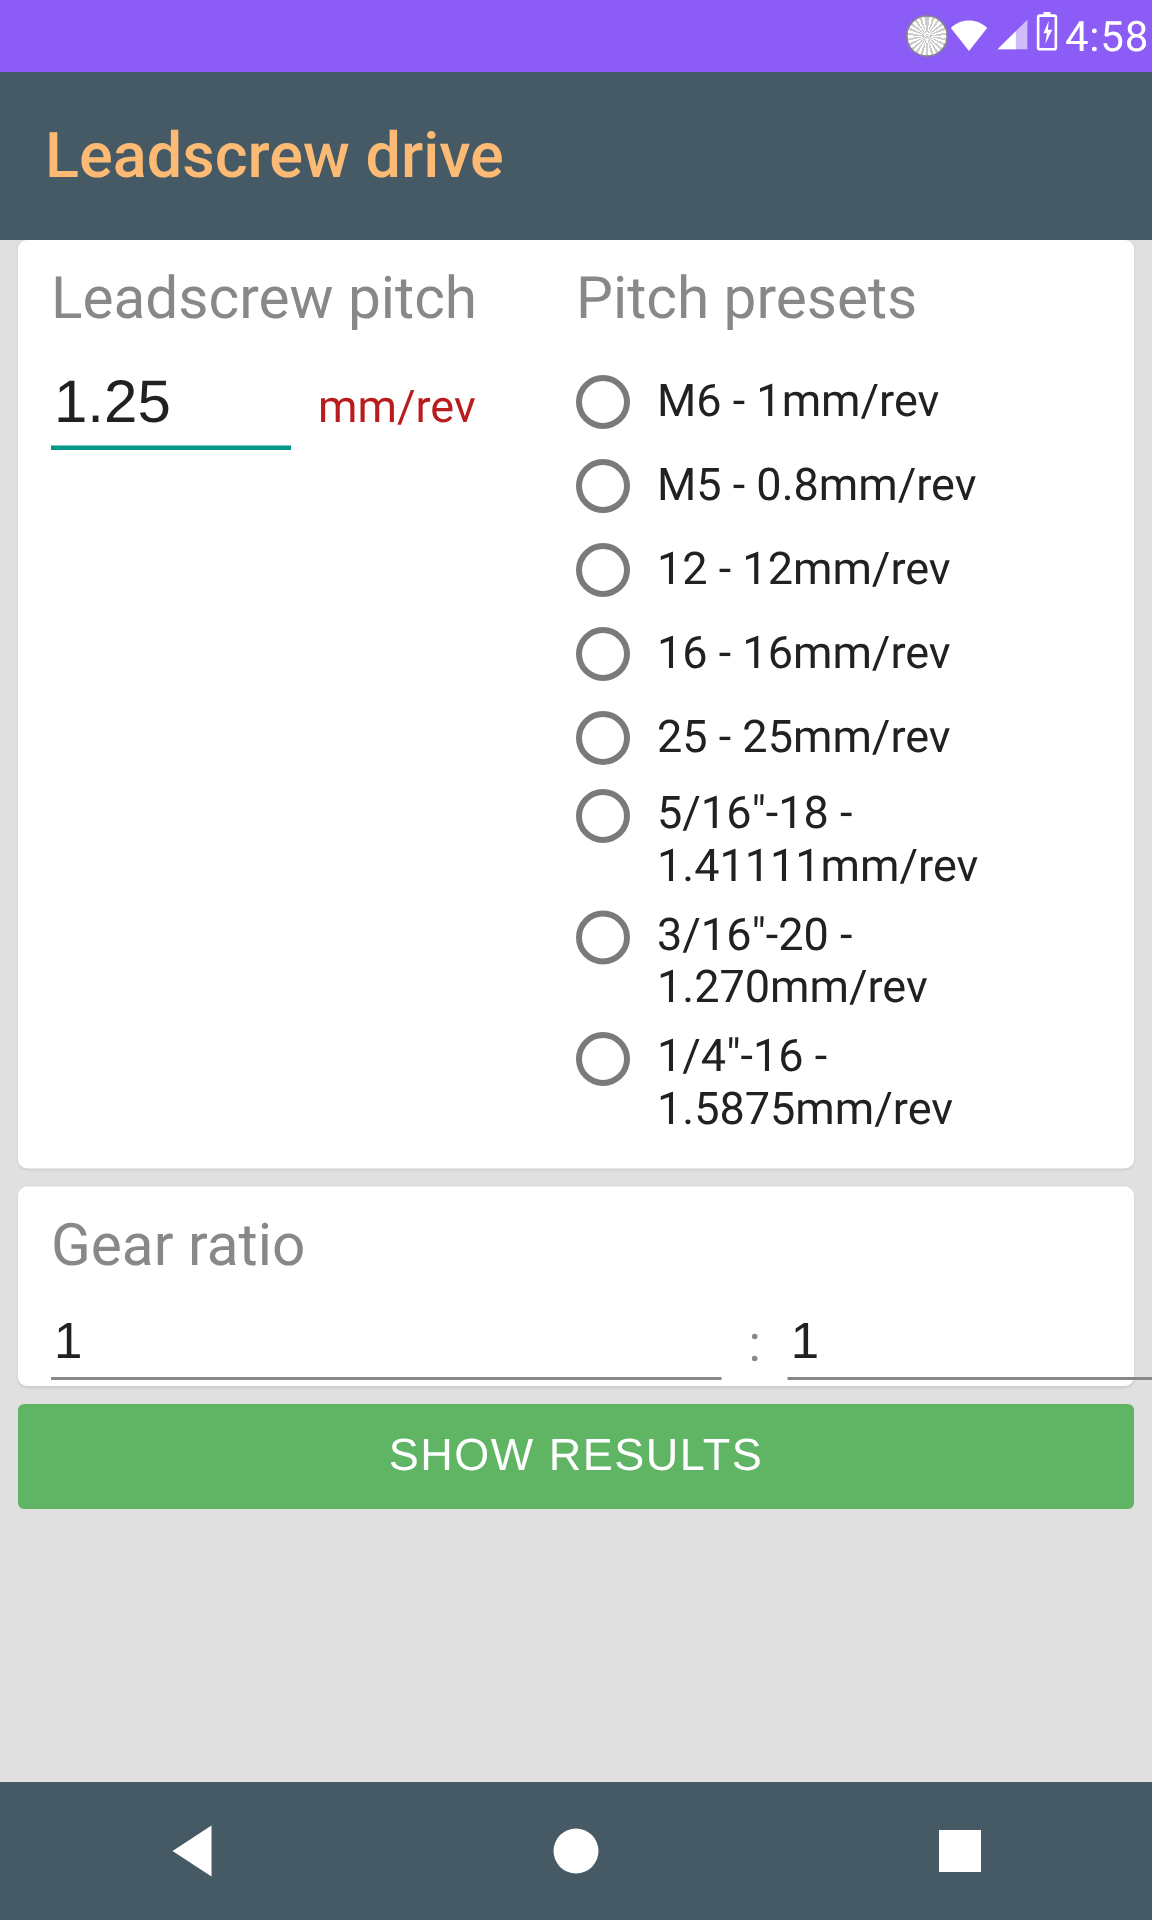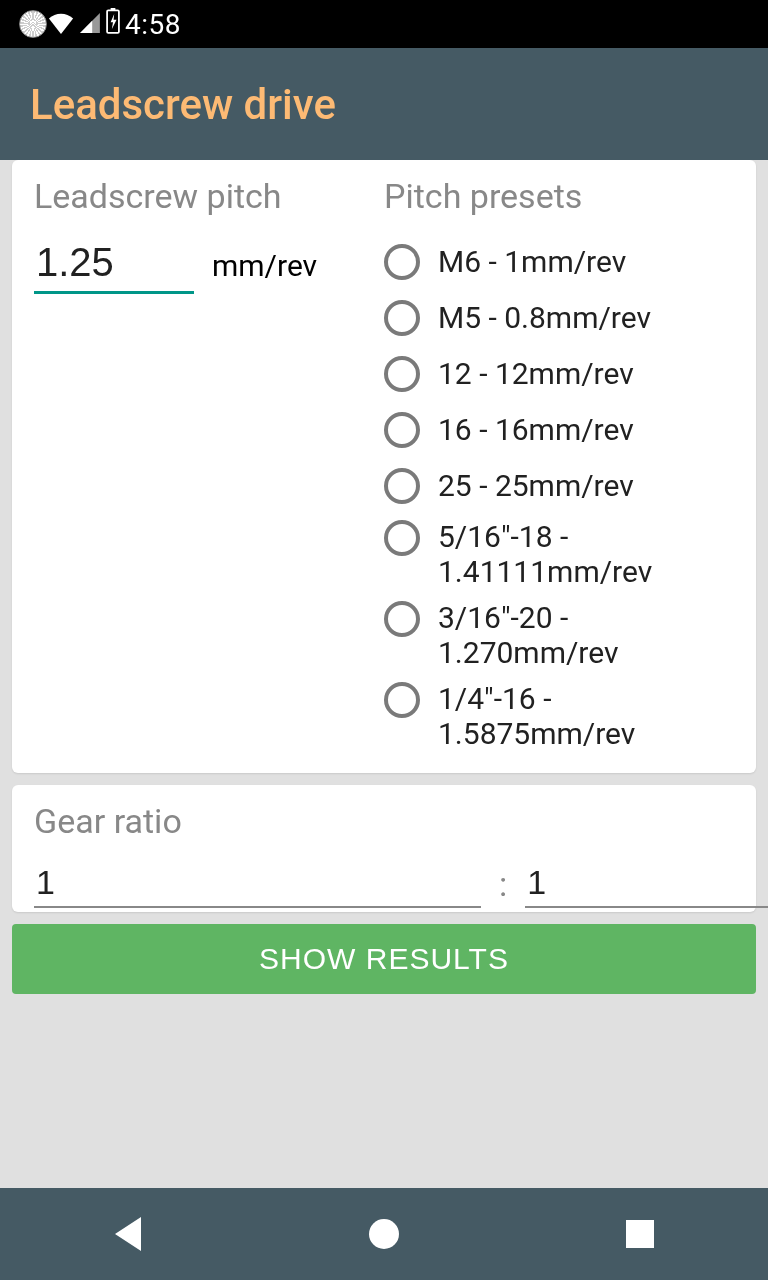--- a/index.html
+++ b/index.html
@@ -1,24 +1,24 @@
 <!DOCTYPE html>
 <html><head>
 <meta charset="utf-8">
 <style>
   * { box-sizing: border-box; margin: 0; padding: 0; }
   html, body { width: 768px; height: 1280px; overflow: hidden; font-family: Roboto, Arial, sans-serif; background: #e0e0e0; }
   
   .status-bar {
     height: 48px;
-    background: #000000;
-    display: flex;
-    justify-content: flex-start;
+    background: #8b5cf6;
+    display: flex;
+    justify-content: flex-end;
     align-items: center;
-    padding: 0 19px;
+    padding: 0 2px;
     color: #fff;
   }
   .status-left { display:flex; align-items:center; gap:8px;}
   .status-right { display: flex; align-items: center; gap: 4px; font-size: 28px; font-weight: 400;}
   .spinner-icon {
     width:28px; height:28px; border-radius:50%; 
     background: repeating-conic-gradient(#ccc 0 8deg, #fff 8deg 16deg);
     border:1px solid #888;
   }
   
@@ -56,21 +56,21 @@
     gap: 18px;
     padding: 4px 0;
   }
   .radio-circle {
     width: 36px; height: 36px; border: 4px solid #7a7a7a; border-radius: 50%;
     flex-shrink: 0;
   }
   .radio-label { font-size: 30px; color: #212121; line-height:1.15;}
   
   .section-label {
-    font-size: 34px;
+    font-size: 39px;
     color: #888;
     margin-bottom: 18px;
   }
   
   .two-col {
     display: flex;
     gap: 0;
   }
   .col-left { width: 50%; padding-right:10px;}
   .col-right { width: 50%; }
@@ -84,21 +84,21 @@
     font-size: 40px;
     color: #212121;
     padding: 6px 2px;
     width: 160px;
     outline: none;
     background:transparent;
   }
   .text-input.cursor {
     position:relative;
   }
-  .unit { font-size: 30px; color: #000000; }
+  .unit { font-size: 30px; color: #b91c1c; }
   
   .preset-list .radio-row { padding: 10px 0; align-items:center;}
   .preset-list .radio-row.tight { padding: 6px 0; align-items:flex-start;}
   .preset-list .radio-row.tight .radio-circle { margin-top:0;}
   
   .gear-card { padding-bottom:4px;}
   .gear-inputs {
     display:flex; align-items:center; gap: 18px; margin-top:10px;
   }
   .gear-input {

